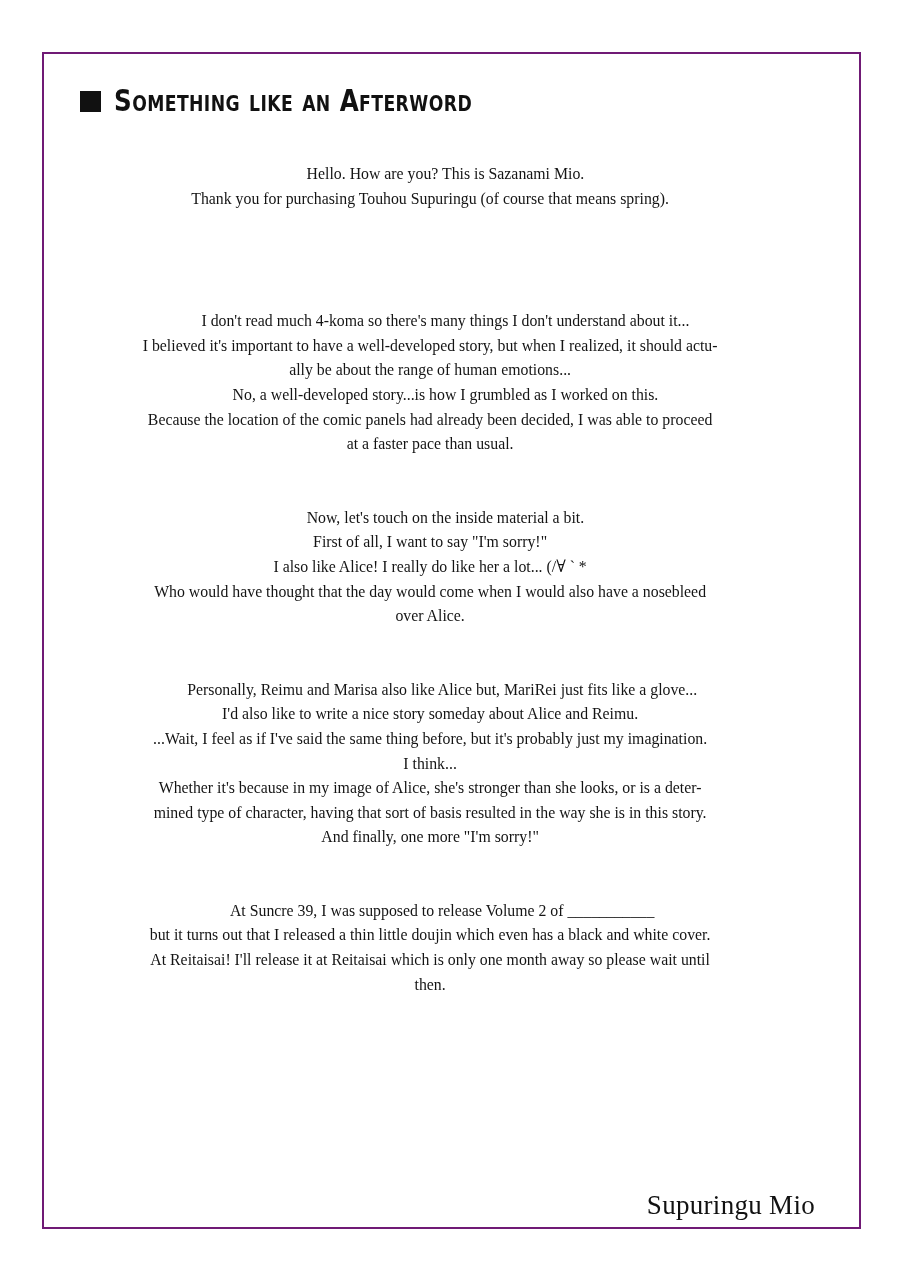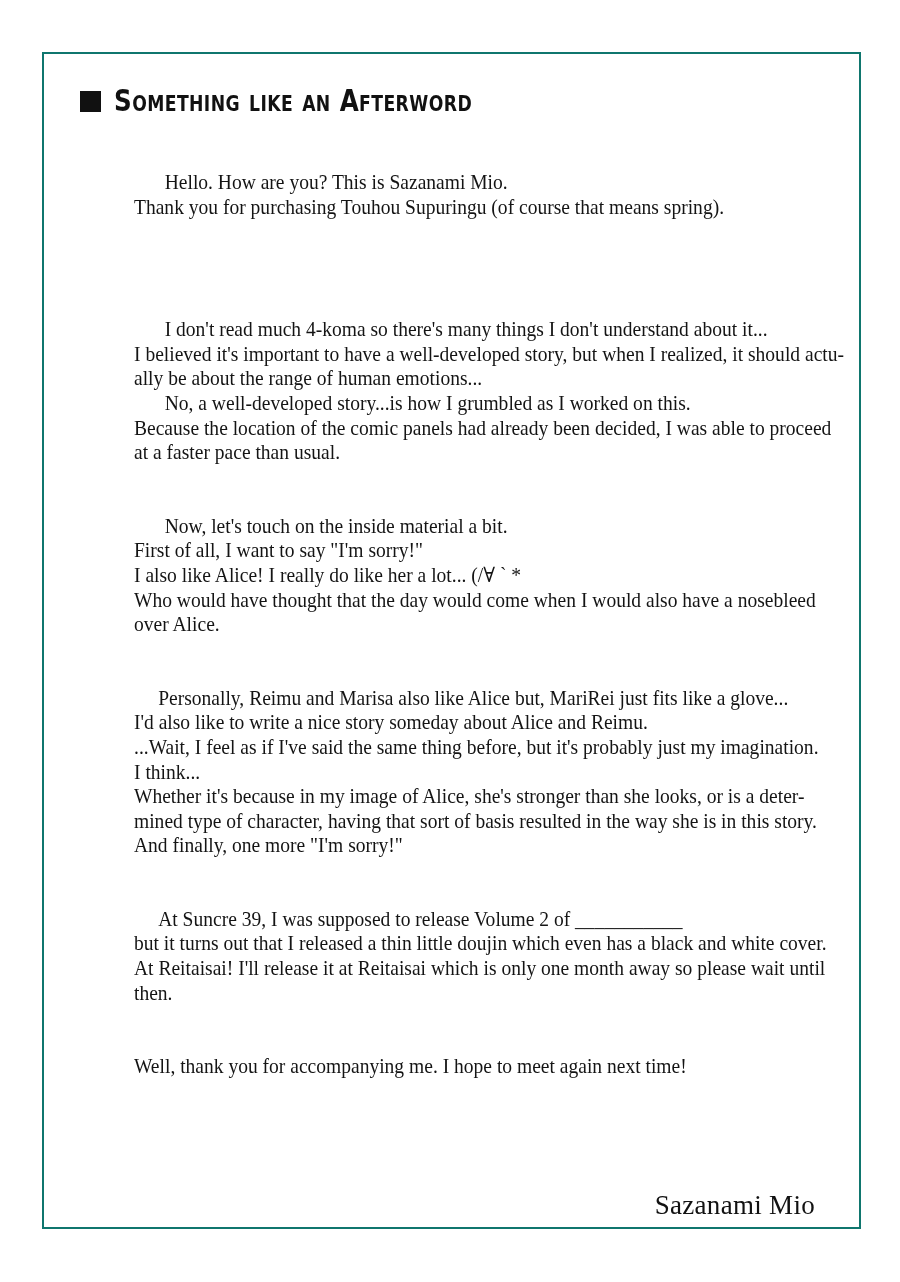--- a/index.html
+++ b/index.html
@@ -14,22 +14,23 @@
       overflow: hidden;
       font-family: "Liberation Serif", "DejaVu Serif", serif;
       color: #141414;
     }
     .frame {
       position: absolute;
       left: 42px;
       top: 52px;
       width: 815px;
       height: 1173px;
-      border: 2px solid #0f766e;
+      border: 2px solid #701a75;
       box-sizing: content-box;
+      text-align: center;
     }
     .title-row {
       position: absolute;
       left: 36px;
       top: 26px;
       display: flex;
       align-items: center;
       height: 40px;
     }
     .title-square {
@@ -46,25 +47,24 @@
       font-weight: bold;
       letter-spacing: 0.5px;
       color: #111111;
       transform: scaleX(0.82);
       transform-origin: left center;
       white-space: nowrap;
     }
     .body-text {
       position: absolute;
       left: 42px;
-      top: 116px;
+      top: 108px;
       width: 740px;
-      font-size: 21px;
+      font-size: 17px;
       line-height: 24.6px;
-      margin-left: 48px;
     }
     .para {
       margin: 0;
       padding: 0;
     }
     .line {
       display: block;
       white-space: nowrap;
       transform: scaleX(0.93);
       transform-origin: left center;
@@ -125,19 +125,16 @@
         <span class="line">And finally, one more "I'm sorry!"</span>
       </div>
       <div class="gap"></div>
       <div class="para">
         <span class="line indent-s">At Suncre 39, I was supposed to release Volume 2 of ___________</span>
         <span class="line">but it turns out that I released a thin little doujin which even has a black and white cover.</span>
         <span class="line">At Reitaisai! I'll release it at Reitaisai which is only one month away so please wait until</span>
         <span class="line">then.</span>
       </div>
       <div class="gap"></div>
-      <div class="para">
-        <span class="line">Well, thank you for accompanying me. I hope to meet again next time!</span>
-      </div>
     </div>
 
-  <div class="signature">Sazanami Mio</div>
+  <div class="signature">Supuringu Mio</div>
 </div>
 
 </body></html>

